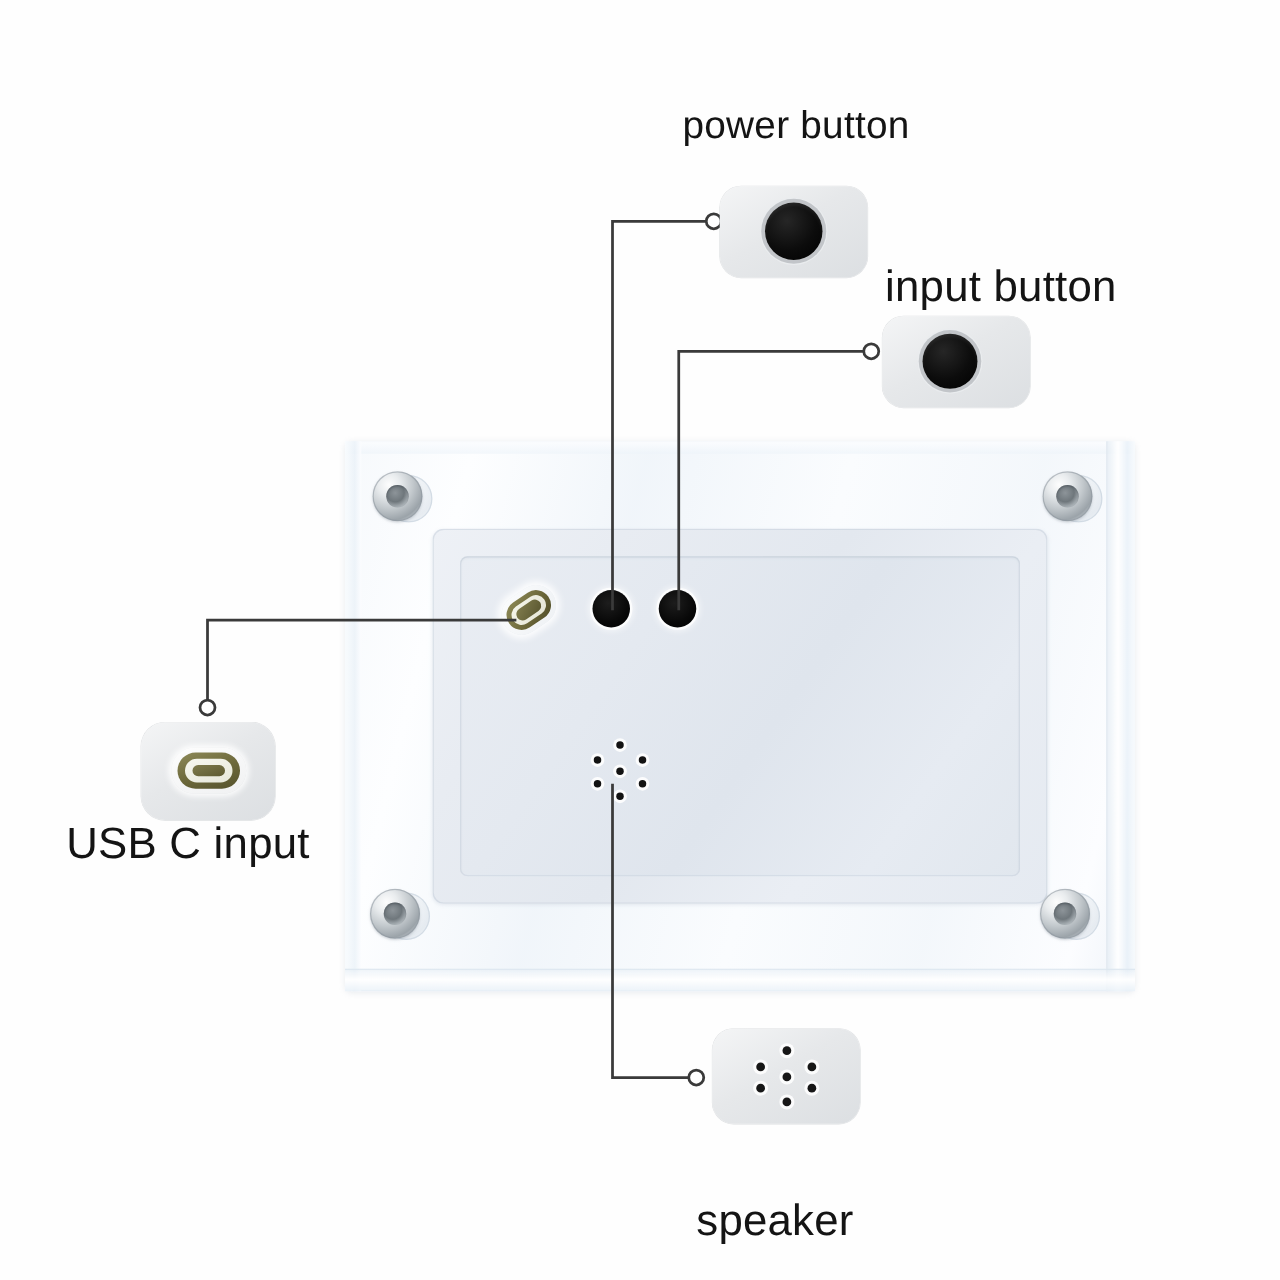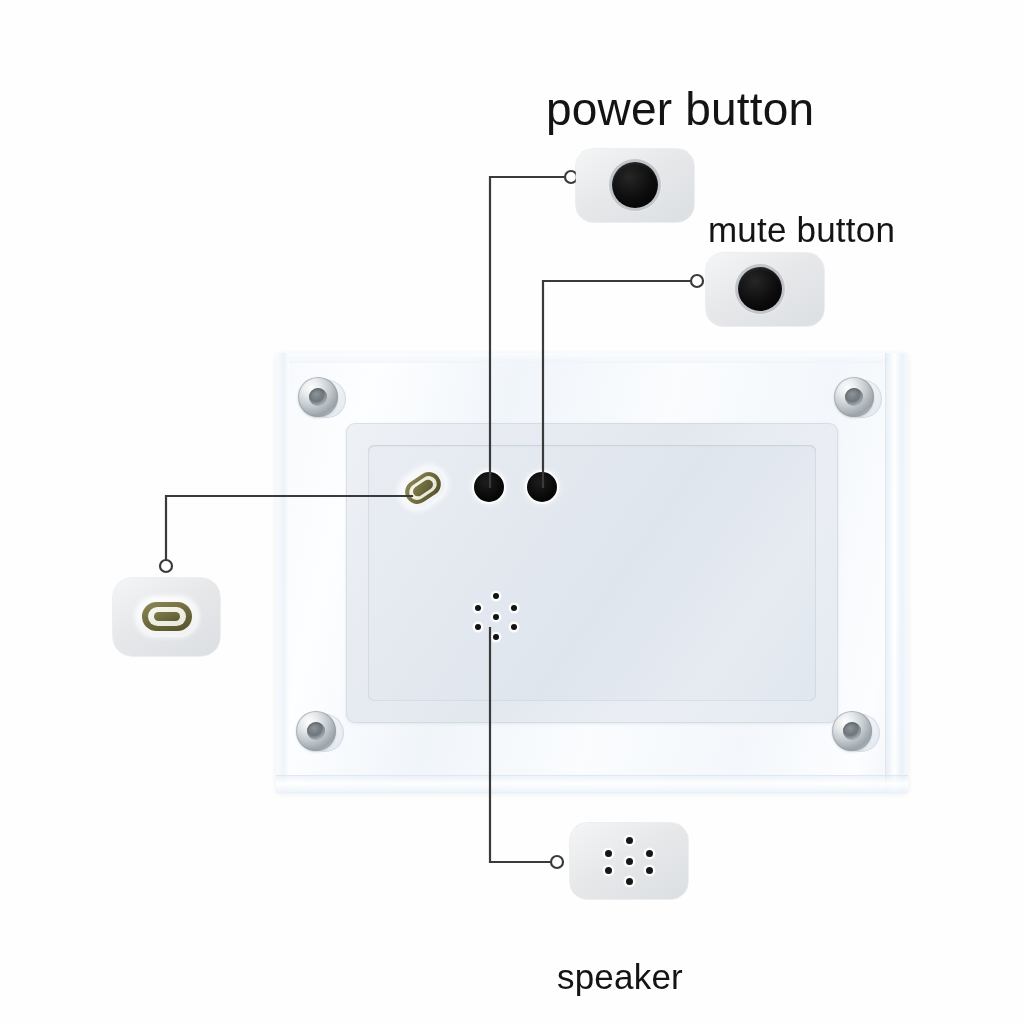--- a/index.html
+++ b/index.html
@@ -21,21 +21,21 @@
 
   
   .label {
     position: absolute;
     color: #141414;
     font-family: "Liberation Sans", sans-serif;
     font-weight: 400;
     white-space: nowrap;
     letter-spacing: .2px;
   }
-  #label-power { left: 546px; top: 82px;  font-size: 46px; }
+  #label-power { left: 546px; top: 82px;  font-size: 31px; }
   #label-mute  { left: 708px; top: 210px; font-size: 35px; }
   #label-usb   { left: 53px;  top: 655px; font-size: 35px; }
   #label-speaker { left: 557px; top: 917px; font-size: 35px; margin-top: 40px; }
 
   
   #leaders {
     position: absolute;
     left: 0; top: 0;
     width: 1024px;
     height: 1024px;
@@ -419,18 +419,19 @@
       <div class="spk-hole" style="left:44px;top:13px;"></div>
       <div class="spk-hole" style="left:24px;top:21px;"></div>
       <div class="spk-hole" style="left:3px;top:30px;"></div>
       <div class="spk-hole" style="left:44px;top:30px;"></div>
       <div class="spk-hole" style="left:24px;top:41px;"></div>
     </div>
   </div>
 
   <div class="label" id="label-power">power button</div>
 
-  <div class="label" id="label-mute">mute button</div>
-
+  <div class="label" id="label-mute">input button</div>
+
+  <div class="label" id="label-usb">USB C input</div>
 
   <div class="label" id="label-speaker">speaker</div>
 
 </div>
 
 </body></html>

